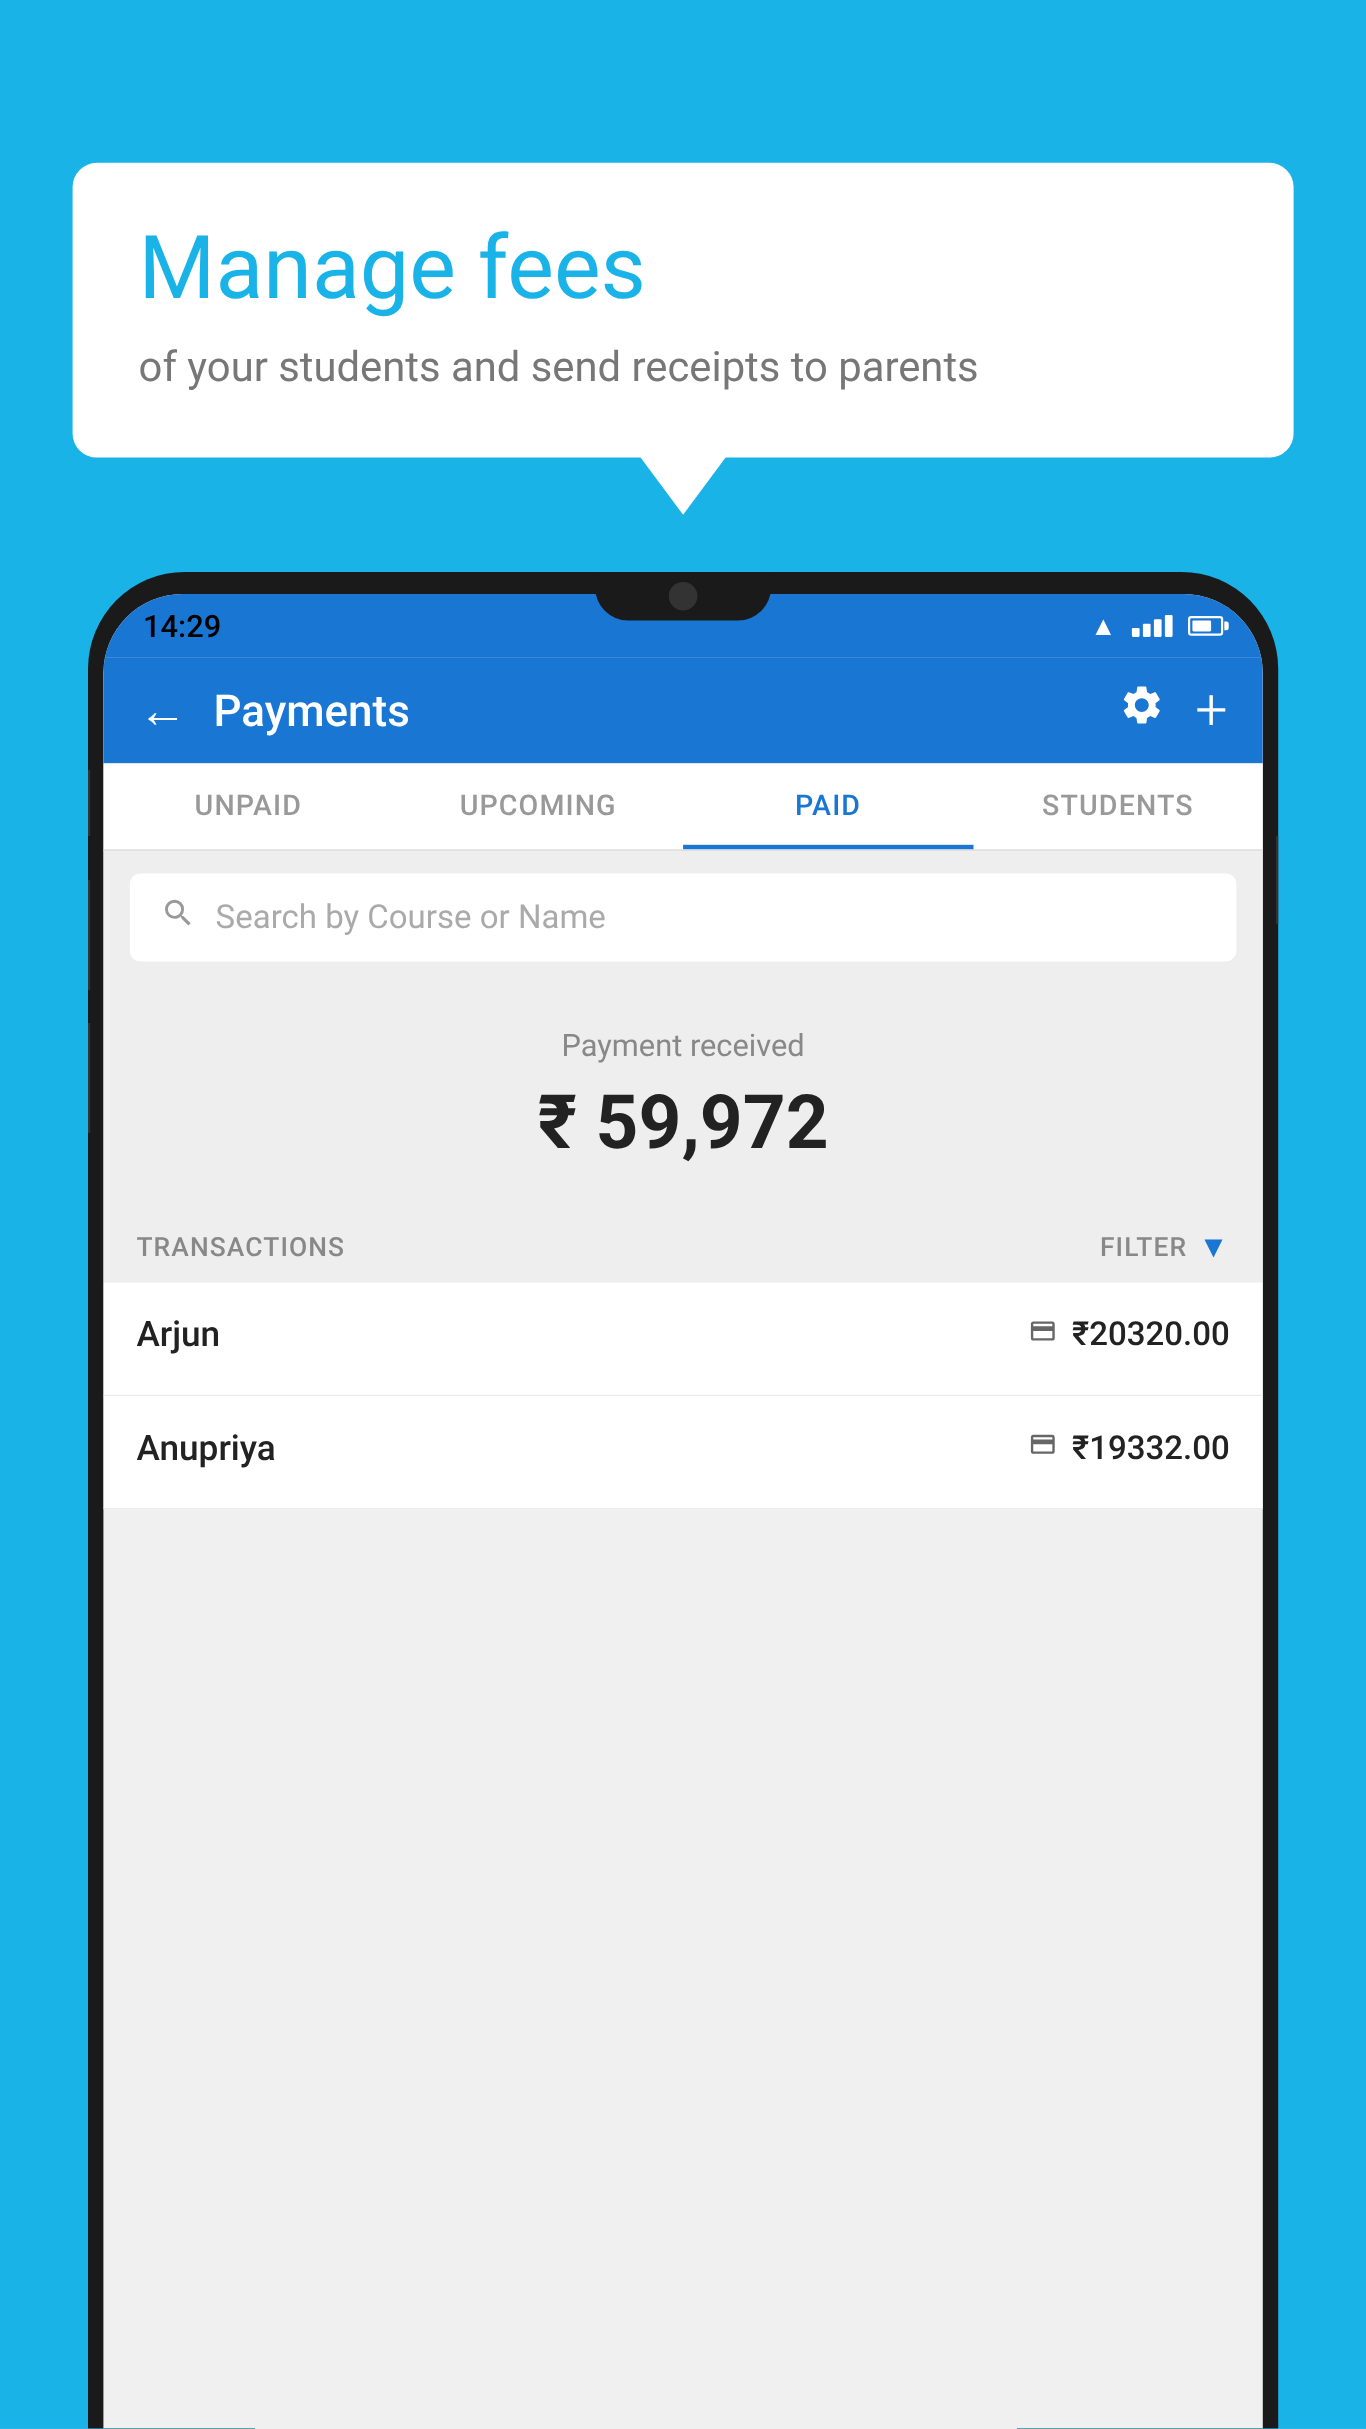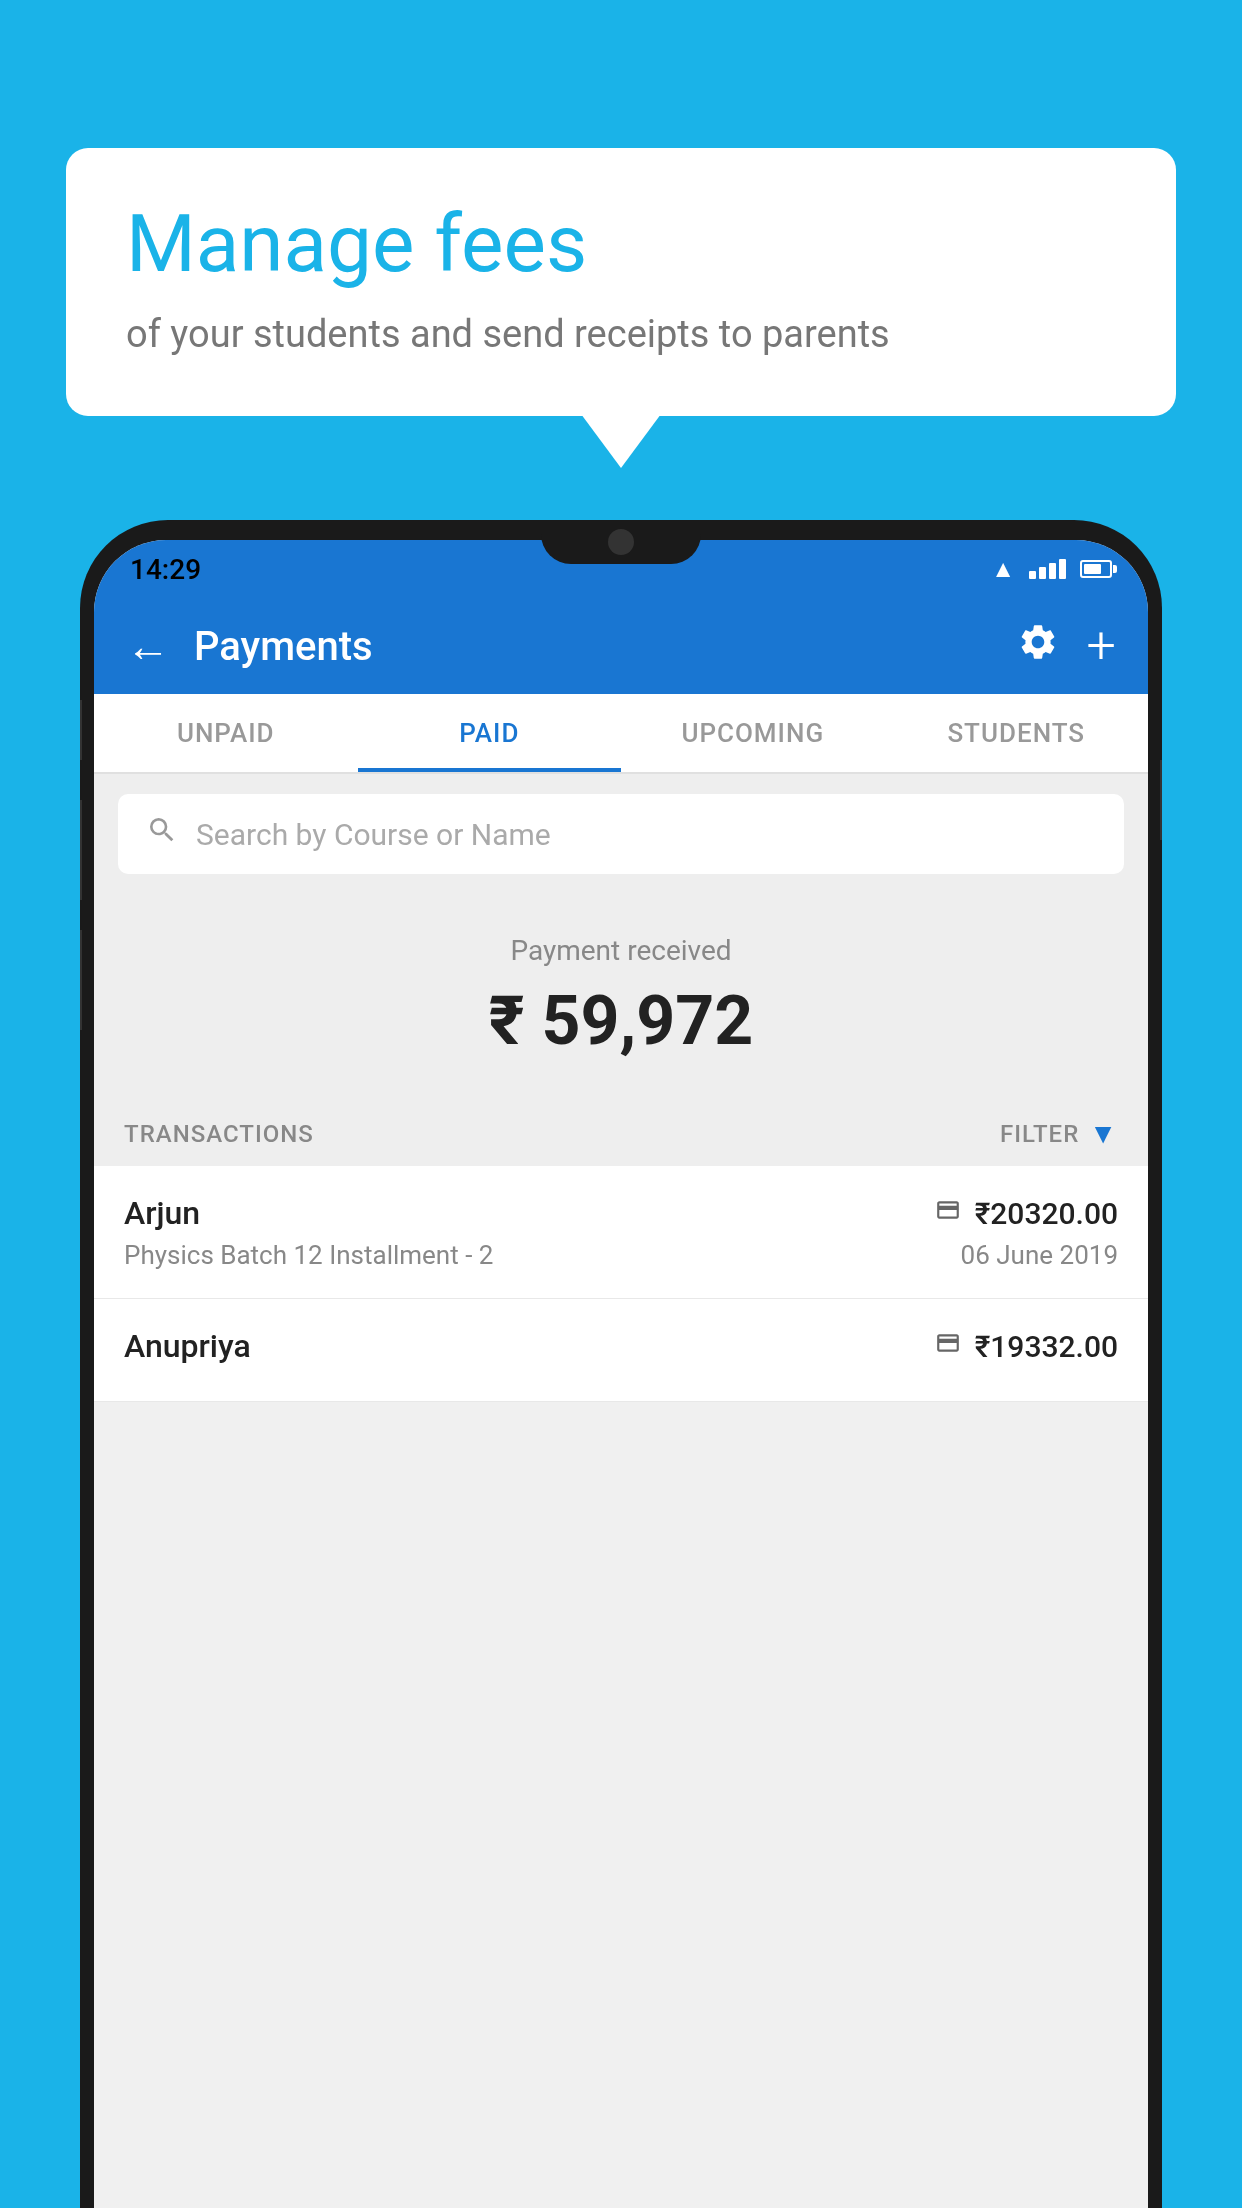--- a/index.html
+++ b/index.html
@@ -460,25 +460,25 @@
             </svg>
           </span>
           <span style="color:white;font-size:52px;font-weight:300;line-height:1;">+</span>
         </div>
       </div>
 
       <div class="tab-bar">
         <div class="tab-item">
           <span>UNPAID</span>
         </div>
+        <div class="tab-item">
+          <span>UPCOMING</span>
+        </div>
         <div class="tab-item active">
           <span>PAID</span>
-        </div>
-        <div class="tab-item">
-          <span>UPCOMING</span>
         </div>
         <div class="tab-item">
           <span>STUDENTS</span>
         </div>
       </div>
 
       <div class="search-bar-wrap">
         <div class="search-bar">
           <span class="search-icon-svg">
             <svg width="32" height="32" viewBox="0 0 24 24" fill="#999">
@@ -510,24 +510,20 @@
             <span class="transaction-name">Arjun</span>
             <div class="transaction-amount-wrap">
               <span class="transaction-amount-icon">
                 <svg width="26" height="26" viewBox="0 0 24 24" fill="#666">
                   <path d="M20 4H4c-1.11 0-1.99.89-1.99 2L2 18c0 1.11.89 2 2 2h16c1.11 0 2-.89 2-2V6c0-1.11-.89-2-2-2zm0 14H4v-6h16v6zm0-10H4V6h16v2z"></path>
                 </svg>
               </span>
               <span class="transaction-amount">₹20320.00</span>
             </div>
           </div>
-          <div class="transaction-bottom">
-            <span class="transaction-course">Physics Batch 12 Installment - 2</span>
-            <span class="transaction-date">06 June 2019</span>
-          </div>
         </div>
 
         <div class="transaction-row">
           <div class="transaction-top">
             <span class="transaction-name">Anupriya</span>
             <div class="transaction-amount-wrap">
               <span class="transaction-amount-icon">
                 <svg width="26" height="26" viewBox="0 0 24 24" fill="#666">
                   <path d="M20 4H4c-1.11 0-2 .89-2 2v12c0 1.11.89 2 2 2h16c1.11 0 2-.89 2-2V6c0-1.11-.89-2-2-2zm0 14H4v-6h16v6zm0-10H4V6h16v2z"></path>
                 </svg>

